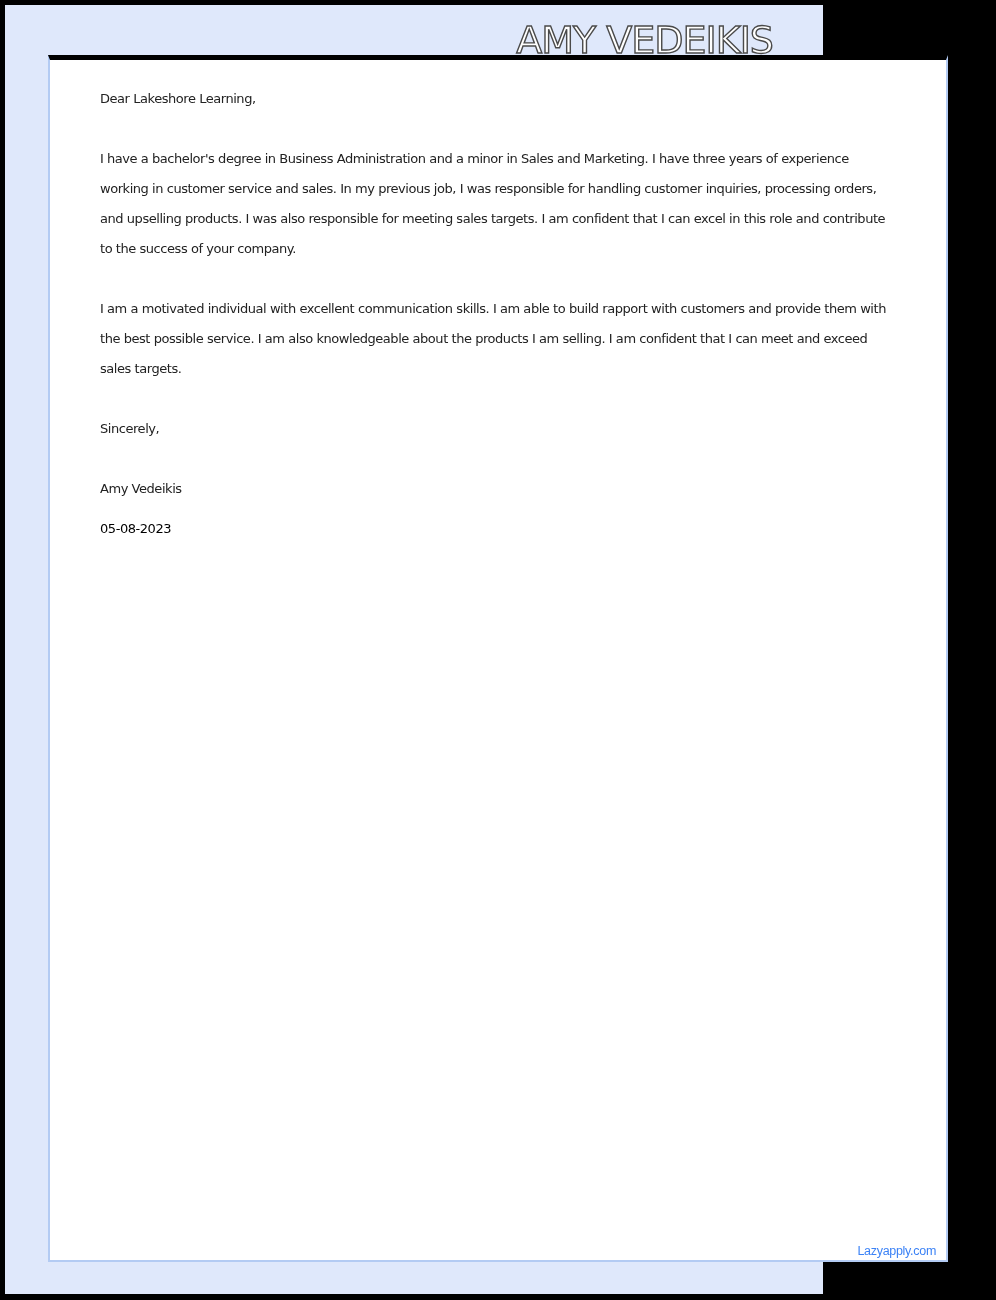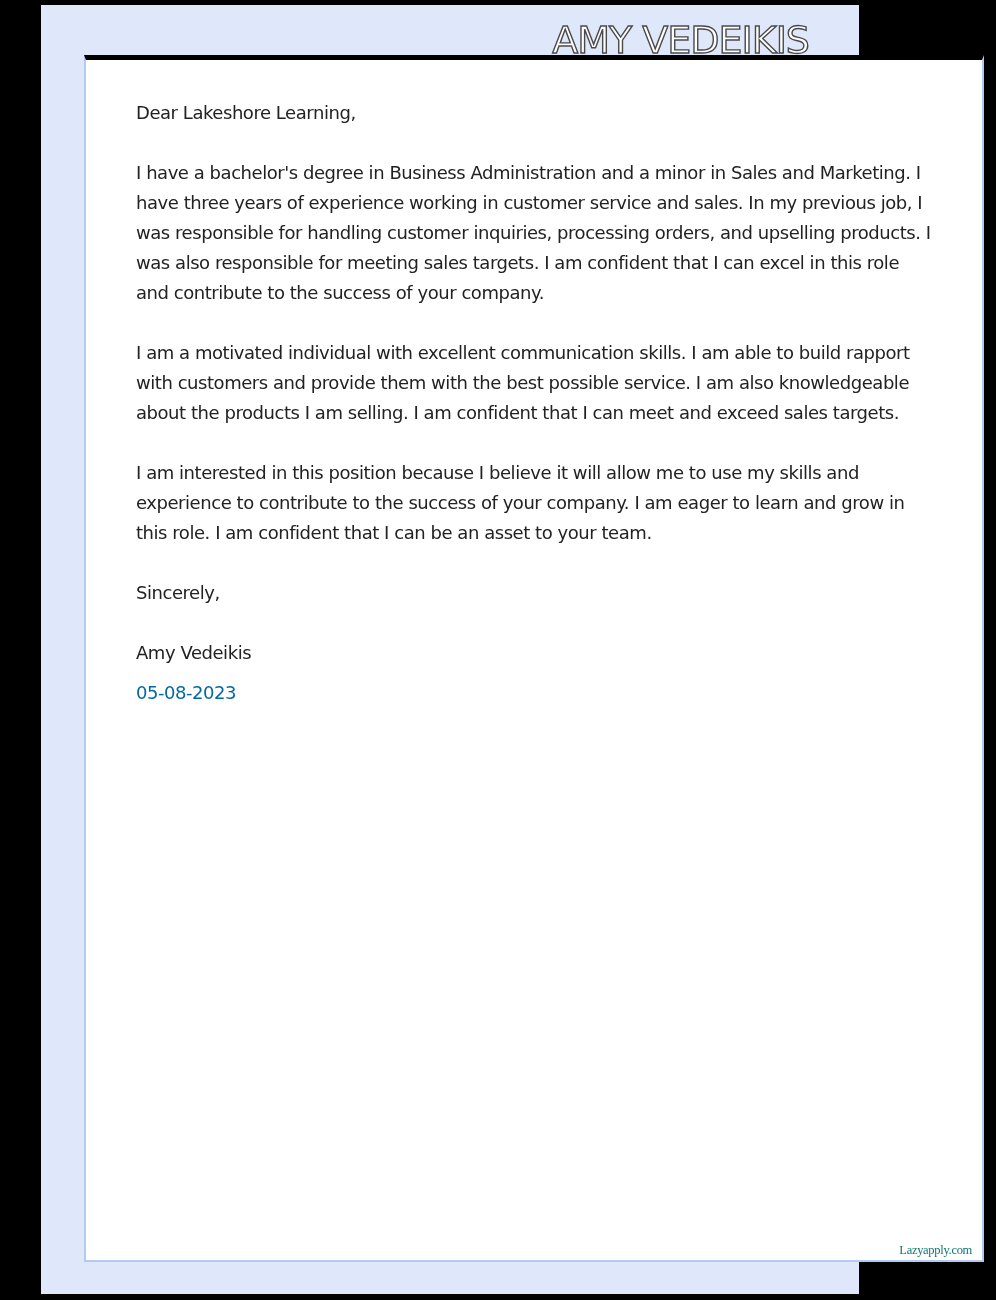--- a/index.html
+++ b/index.html
@@ -14,21 +14,20 @@
       overflow: hidden;
       font-family: "DejaVu Sans", sans-serif;
     }
     .frame {
       position: absolute;
       left: 5px;
       top: 5px;
       width: 818px;
       height: 1289px;
       background: #dfe8fb;
-      margin-left: 36px;
     }
     .header-name {
       position: absolute;
       right: 50px;
       top: 13px;
       font-family: "DejaVu Sans", sans-serif;
       font-size: 38px;
       line-height: 44px;
       letter-spacing: -1px;
       color: #ffffff;
@@ -49,59 +48,58 @@
       box-sizing: border-box;
       width: 900px;
       height: 1207px;
     }
     .card::before {
       content: "";
     }
     .letter {
       position: absolute;
       left: 50px;
-      top: 38px;
+      top: 24px;
       width: 800px;
       font-family: "DejaVu Sans", sans-serif;
-      font-size: 18px;
+      font-size: 13px;
       line-height: 30px;
       color: #222222;
       letter-spacing: -0.45px;
     }
     .letter p {
       margin: 0 0 30px 0;
     }
     .letter p.tight {
       margin-bottom: 10px;
     }
     .date {
-      color: #0369a1;
+      color: #000000;
       margin: 0;
     }
     .watermark {
       position: absolute;
       right: 10px;
       bottom: 2px;
-      font-family: Liberation Serif, serif;
+      font-family: Liberation Sans, sans-serif;
       font-size: 12.5px;
       letter-spacing: -0.3px;
-      color: #0f766e;
+      color: #3b82f6;
     }
   </style>
 </head>
 <body>
 
 <div class="frame">
   <div class="header-name">AMY VEDEIKIS</div>
 
   <div class="card">
     <div class="letter">
       <p>Dear Lakeshore Learning,</p>
       <p>I have a bachelor's degree in Business Administration and a minor in Sales and Marketing. I have three years of experience working in customer service and sales. In my previous job, I was responsible for handling customer inquiries, processing orders, and upselling products. I was also responsible for meeting sales targets. I am confident that I can excel in this role and contribute to the success of your company.</p>
       <p>I am a motivated individual with excellent communication skills. I am able to build rapport with customers and provide them with the best possible service. I am also knowledgeable about the products I am selling. I am confident that I can meet and exceed sales targets.</p>
-      <p>I am interested in this position because I believe it will allow me to use my skills and experience to contribute to the success of your company. I am eager to learn and grow in this role. I am confident that I can be an asset to your team.</p>
       <p>Sincerely,</p>
       <p class="tight">Amy Vedeikis</p>
       <p class="date">05-08-2023</p>
     </div>
     <div class="watermark">Lazyapply.com</div>
   </div>
 </div>
 
 </body></html>

